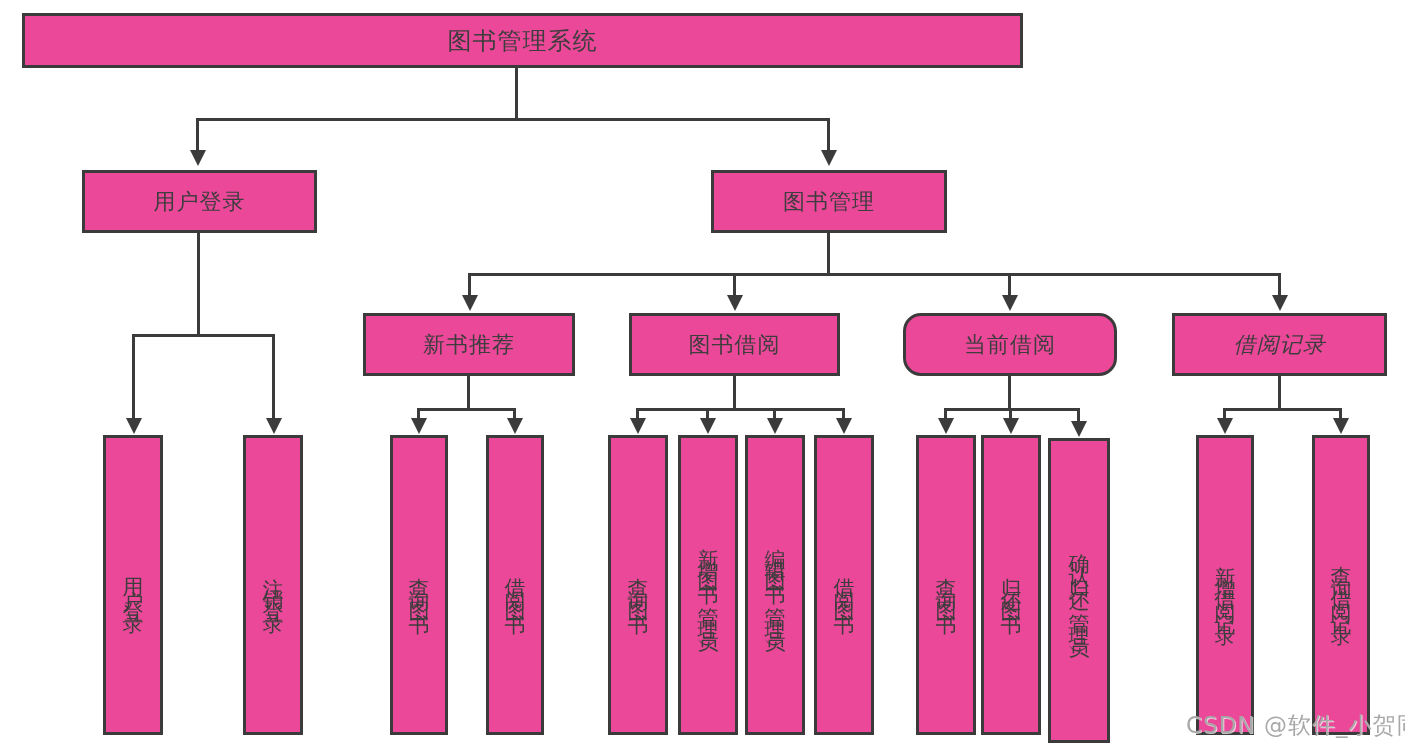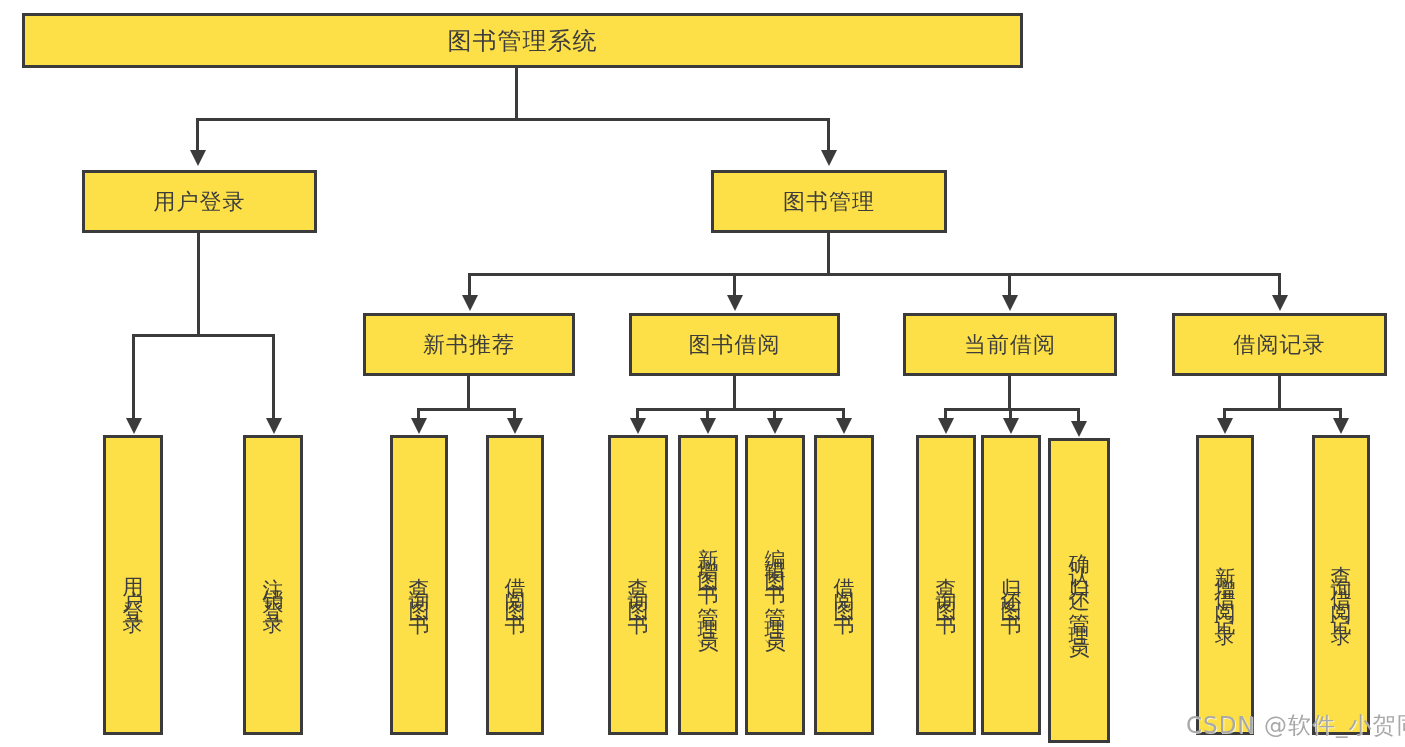--- a/index.html
+++ b/index.html
@@ -8,21 +8,21 @@
     width: 1405px;
     height: 747px;
     background: #ffffff;
     font-family: "DejaVu Sans", "Liberation Sans", sans-serif;
     overflow: hidden;
   }
   .box {
     position: absolute;
     box-sizing: border-box;
     border: 3px solid #3b3b3b;
-    background: #fde047;
+    background: #ec4899;
     display: flex;
     align-items: center;
     justify-content: center;
     color: #3d3d3d;
   }
   .node { font-size: 22px; letter-spacing: 1px; }
   .root-node { font-size: 24px; letter-spacing: 1px; }
   .leaf span {
     writing-mode: vertical-rl;
     text-orientation: mixed;
@@ -88,24 +88,24 @@
   <div class="arr" style="left:733px; top:273px; height:22px;"></div>
   <div class="arr" style="left:1008px; top:273px; height:22px;"></div>
   <div class="arr" style="left:1278px; top:273px; height:22px;"></div>
 
   <div class="box node" style="left:629px; top:313px; width:211px; height:63px;">
     <span>图书借阅</span>
   </div>
   <div class="box node" style="left:363px; top:313px; width:212px; height:63px;">
     <span>新书推荐</span>
   </div>
-  <div class="box node" style="left:903px; top:313px; width:214px; height:63px;">
+  <div class="box node" style="left:903px; top:313px; width:214px; height:63px;border-radius:18px;">
     <span>当前借阅</span>
   </div>
-  <div class="box node" style="left:1172px; top:313px; width:215px; height:63px;">
+  <div class="box node" style="left:1172px; top:313px; width:215px; height:63px;font-style:italic;">
     <span>借阅记录</span>
   </div>
 
   <div class="vline" style="left:467px; top:376px; height:35px;"></div>
   <div class="hline" style="left:417px; top:408px; width:99px;"></div>
   <div class="arr" style="left:417px; top:408px; height:10px;"></div>
   <div class="arr" style="left:513px; top:408px; height:10px;"></div>
 
   <div class="vline" style="left:733px; top:376px; height:35px;"></div>
   <div class="hline" style="left:636px; top:408px; width:209px;"></div>

